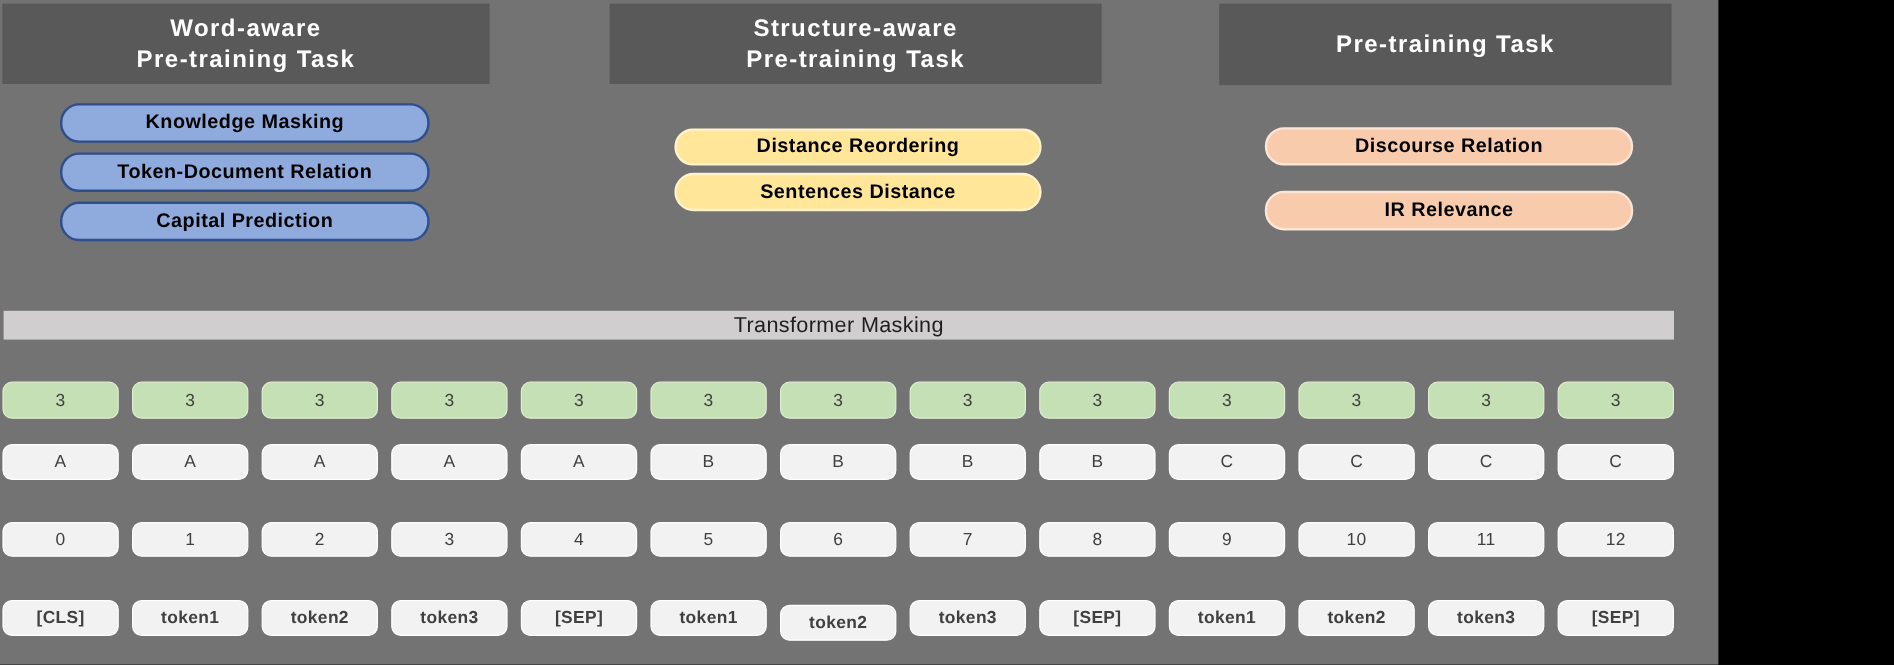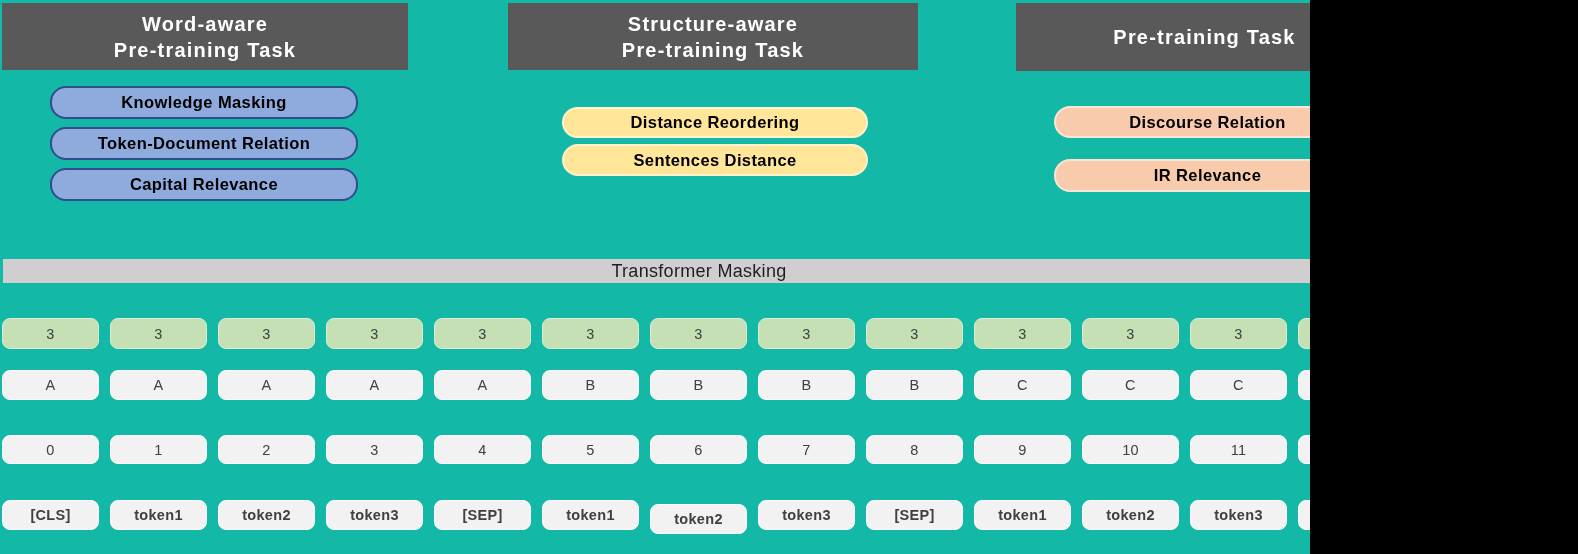--- a/index.html
+++ b/index.html
@@ -1,17 +1,17 @@
 <!DOCTYPE html>
 <html><head>
 <meta charset="utf-8">
 <style>
   html, body { margin:0; padding:0; background:#000; }
   .stage {
-    position:relative; width:1310px; height:554px; background:#14b8a6;
+    position:relative; width:1432px; height:554px; background:#737373;
     font-family:"Liberation Sans", sans-serif; overflow:hidden;
   }
 
   
   .col-header {
     position:absolute; background:#595959; color:#ffffff;
     display:flex; flex-direction:column; align-items:center; justify-content:center;
     text-align:center; font-size:20px; font-weight:600; letter-spacing:1.2px; line-height:26px;
   }
   .col-header .hline { white-space:nowrap; }
@@ -75,21 +75,21 @@
   <div class="col-header" id="header-structure">
     <span class="hline">Structure-aware</span>
     <span class="hline">Pre-training Task</span>
   </div>
   <div class="col-header" id="header-semantic">
     <span class="hline">Pre-training Task</span>
   </div>
 
   <div class="task blue" id="task-km">Knowledge Masking</div>
   <div class="task blue" id="task-td">Token-Document Relation</div>
-  <div class="task blue" id="task-cp">Capital Relevance</div>
+  <div class="task blue" id="task-cp">Capital Prediction</div>
 
   <div class="task yellow" id="task-sr">Distance Reordering</div>
   <div class="task yellow" id="task-sd">Sentences Distance</div>
 
   <div class="task peach" id="task-dr">Discourse Relation</div>
   <div class="task peach" id="task-ir">IR Relevance</div>
 
   <div class="encoder-bar">
     <span>Transformer Masking</span>
   </div>

